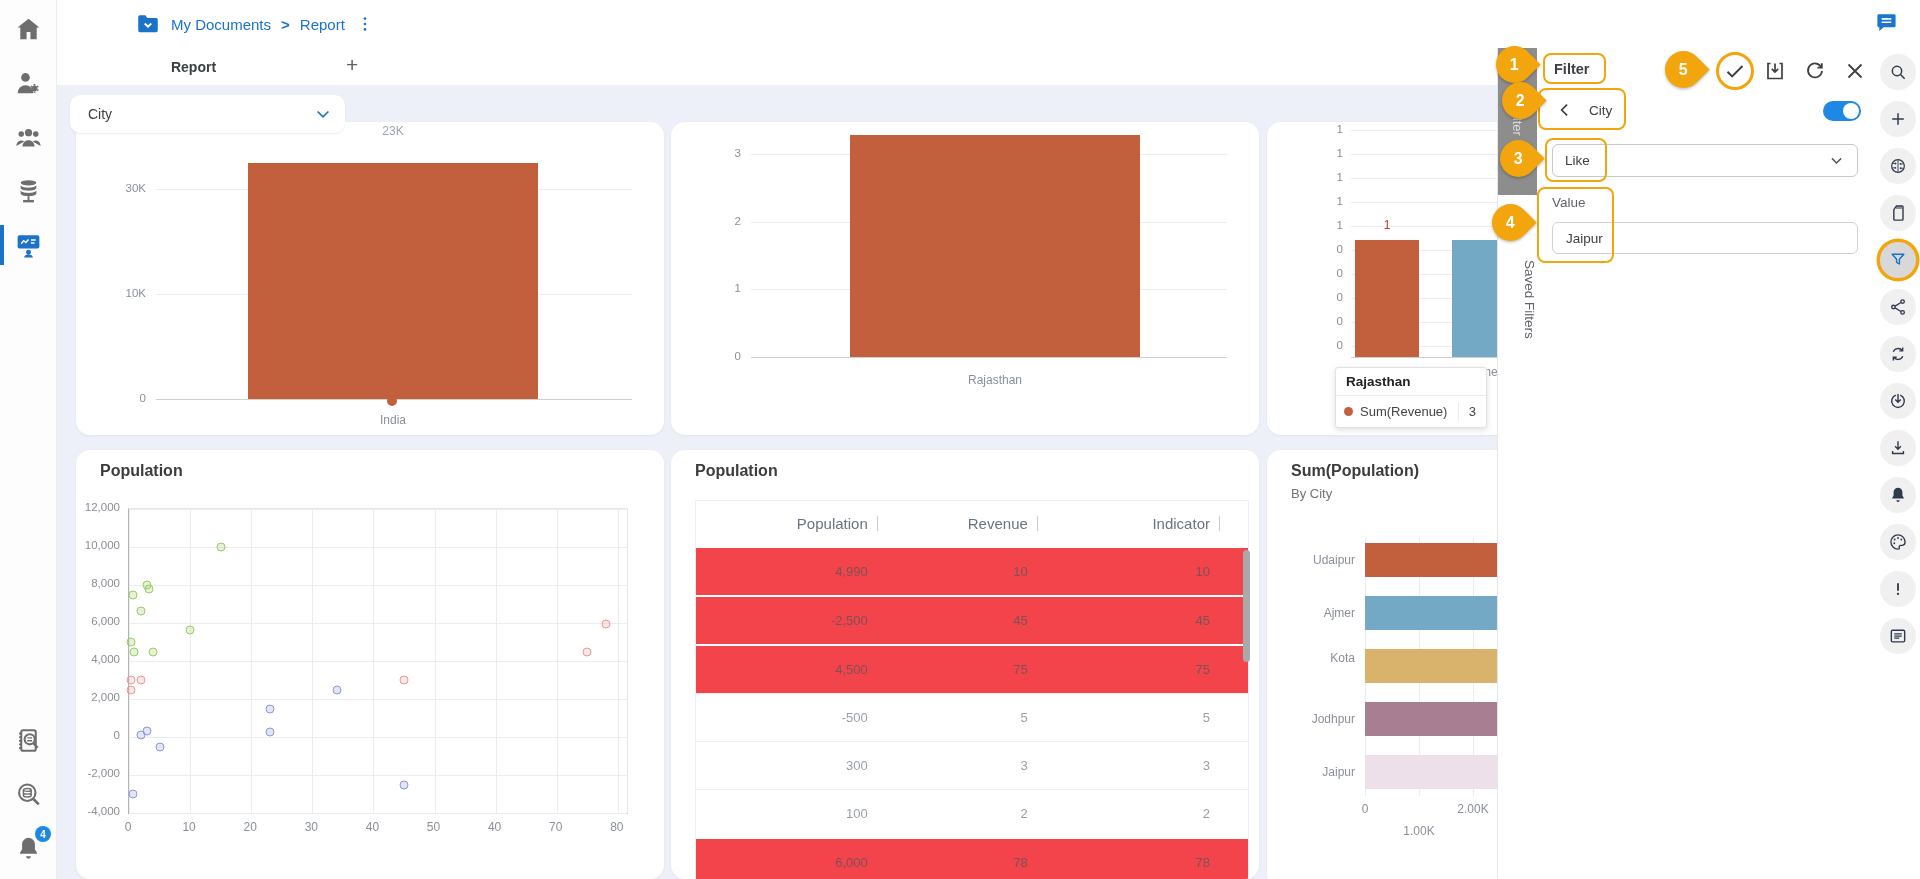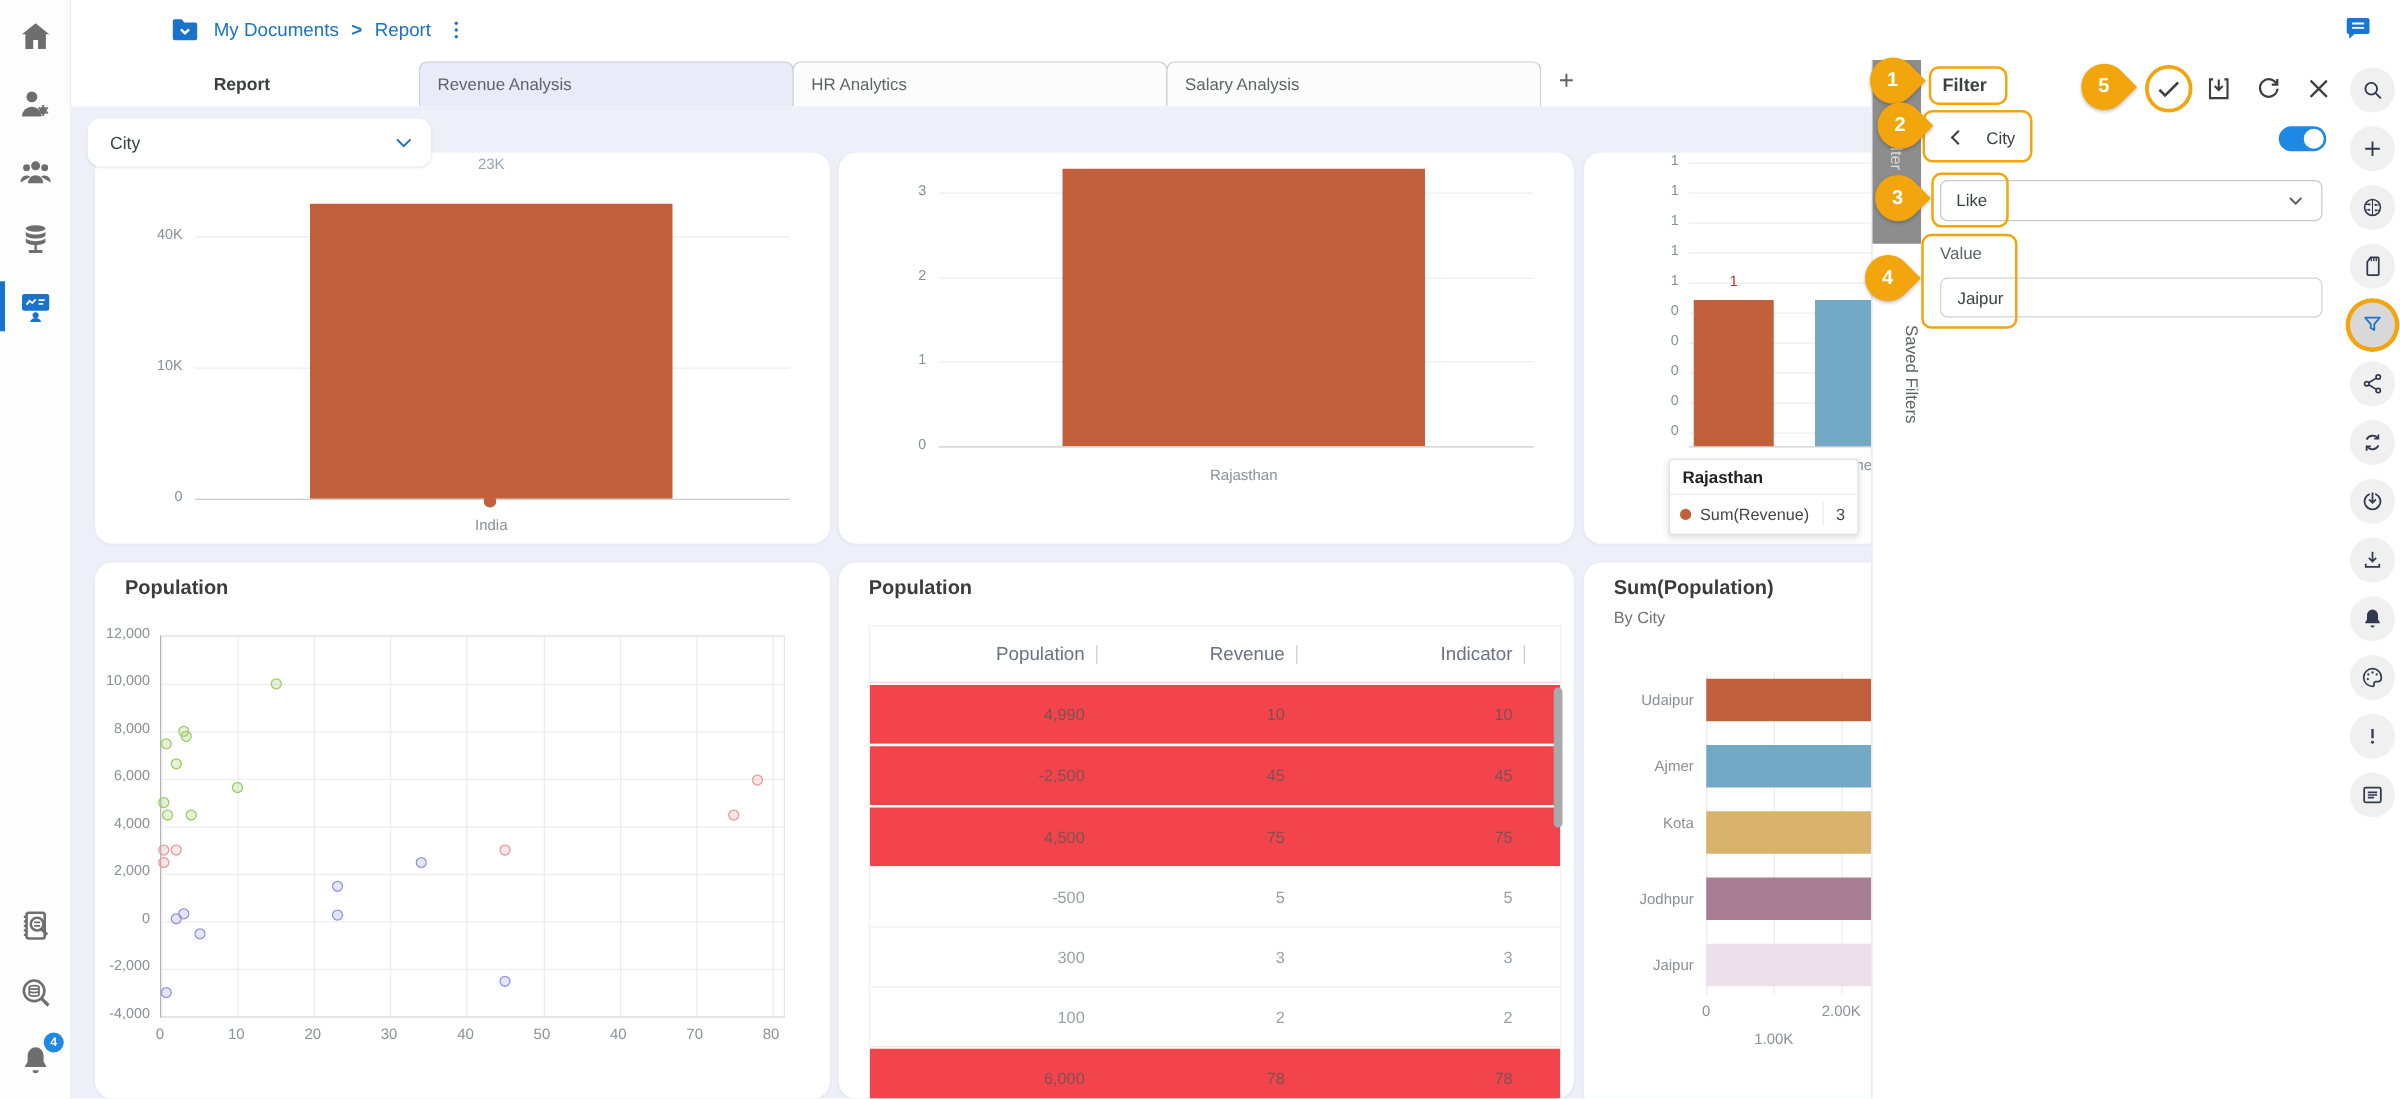--- a/index.html
+++ b/index.html
@@ -236,45 +236,40 @@
       <span class="icon">
           <svg viewBox="0 0 24 24">
             <path d="M4 8.5V4h4.5M15.5 4H20v4.5M20 15.5V20h-4.5M8.5 20H4v-4.5" fill="none" stroke="currentColor" stroke-width="2.2"></path>
           </svg>
         </span>
     </div>
   </div>
 
   <div class="tabbar">
     <div class="main-tab">Report</div>
-    <div id="sheet-tabs">
-        <div class="sheet-tab active">Revenue Analysis</div>
-        <div class="sheet-tab">HR Analytics</div>
-        <div class="sheet-tab">Salary Analysis</div>
-      </div>
     <div class="add-tab">+</div>
   </div>
 
   <div class="canvas">
     <div class="chip">
       <span class="lbl">City</span>
       <span class="chev">
           <svg viewBox="0 0 24 24">
             <path d="M5.5 9 12 15.5 18.5 9" fill="none" stroke="currentColor" stroke-width="2"></path>
           </svg>
         </span>
     </div>
     <div class="card" id="chart1">
         <div class="plot" id="c1-plot">
           <div class="gl" style="left: 80px; top: 277px; width: 476px;"></div>
           <div class="yt" style="left: 24px; top: 270px; width: 46px;">0</div>
           <div class="gl" style="left: 80px; top: 172px; width: 476px;"></div>
           <div class="yt" style="left: 24px; top: 165px; width: 46px;">10K</div>
           <div class="gl" style="left: 80px; top: 67px; width: 476px;"></div>
-          <div class="yt" style="left: 24px; top: 60px; width: 46px;">40K</div>
+          <div class="yt" style="left: 24px; top: 60px; width: 46px;">30K</div>
           <div class="bar" style="left: 172px; top: 40.75px; width: 290px; height: 236.25px; background: rgb(194, 96, 62);"></div>
           <div class="vlab" style="left: 172px; top: 2px; width: 290px;">23K</div>
           <div class="axis" style="left: 80px; top: 277px; width: 476px;"></div>
           <div class="dot" style="left: 311px; top: 274px; background: rgb(194, 96, 62);"></div>
           <div class="xlab" style="left: 172px; top: 291px; width: 290px;">India</div>
         </div>
       </div>
     <div class="card" id="chart2">
         <div class="plot" id="c2-plot">
           <div class="gl" style="left: 80px; top: 235px; width: 476px;"></div>

